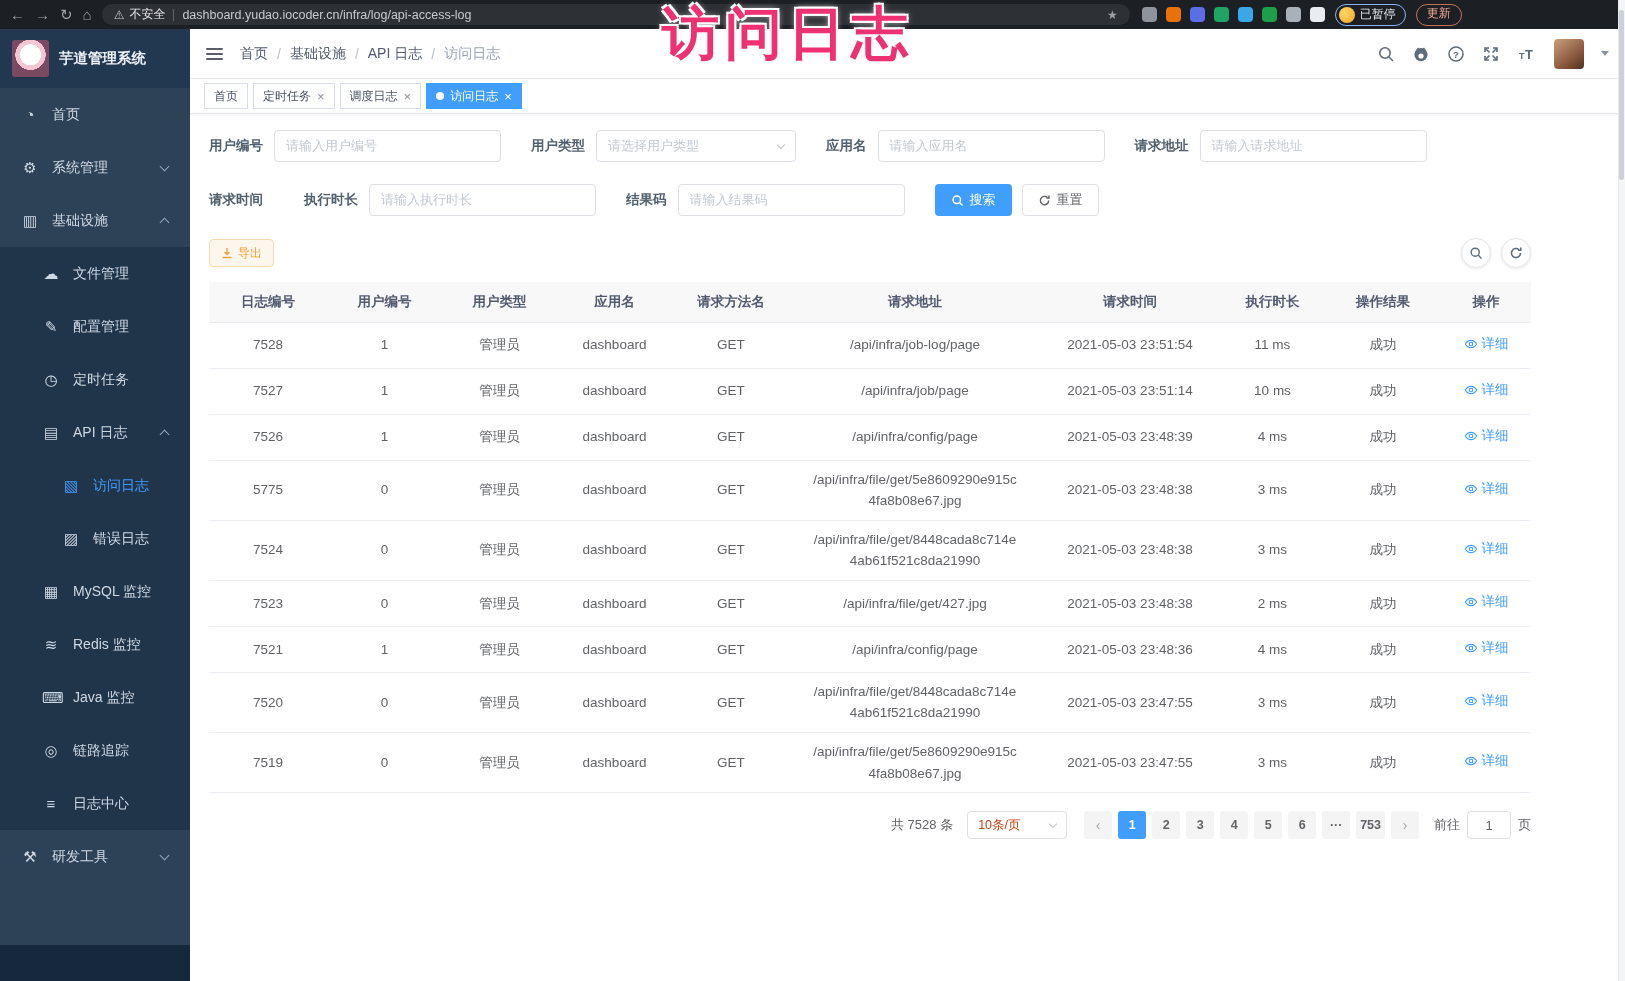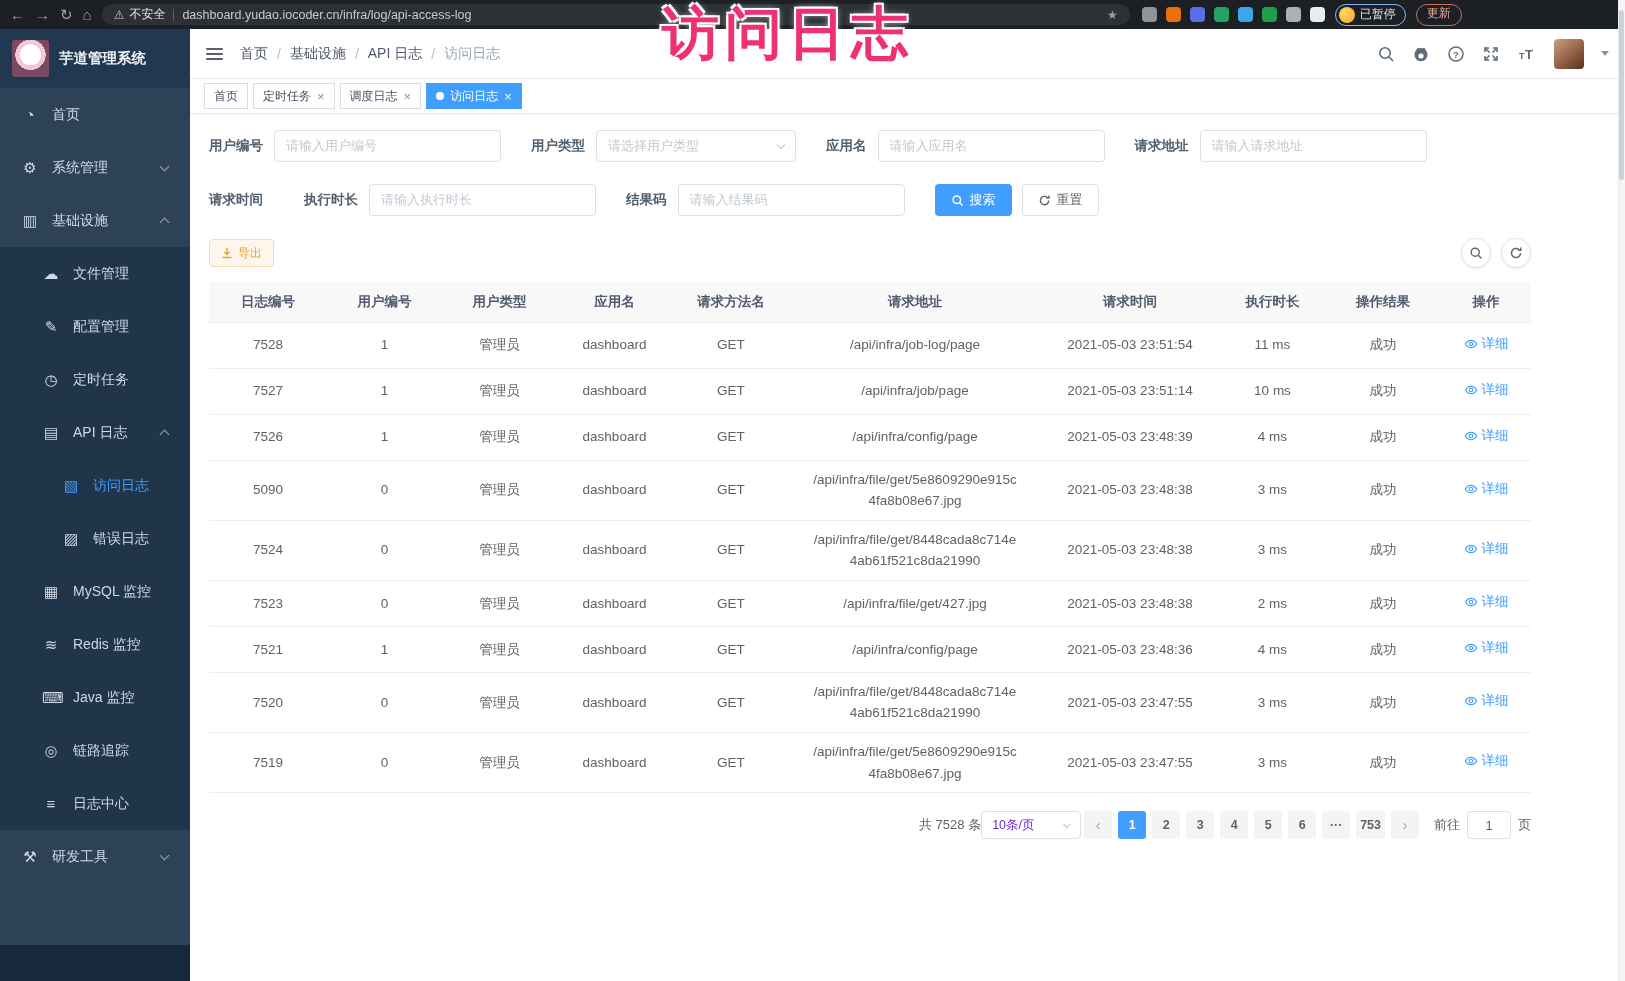--- a/index.html
+++ b/index.html
@@ -85,22 +85,22 @@
   .tool-right { margin-left:auto; display:flex; gap:10px; }
   .circle-btn { width:30px; height:30px; border-radius:50%; border:1px solid #e3e6eb; background:#fff; box-shadow:0 1px 3px rgba(0,0,0,.08); display:flex; align-items:center; justify-content:center; color:#5f6b77; cursor:pointer; }
 
   table { width:1322px; border-collapse:collapse; table-layout:fixed; }
   thead th { background:#f8f8f9; height:40px; font-size:13.5px; color:#515a6e; font-weight:700; border-bottom:1px solid #e8ebf0; }
   tbody td { height:46px; text-align:center; font-size:13.5px; color:#606266; border-bottom:1px solid #ebeef5; padding:8px 4px; line-height:1.6; }
   td.url { word-break:break-all; padding:8px 20px; }
   .detail { color:#409eff; display:inline-flex; align-items:center; gap:4px; cursor:pointer; }
 
   .pager { width:1322px; display:flex; align-items:center; justify-content:flex-end; margin-top:18px; font-size:13px; color:#606266; }
-  .pg-total { }
-  .pg-size { width:100px; height:28px; border:1px solid #dcdfe6; border-radius:4px; display:flex; align-items:center; justify-content:space-between; padding:0 10px; color:#6d28d9; cursor:pointer; font-size:12.5px; }
+  .pg-total { margin-right:14px; }
+  .pg-size { width:100px; height:28px; border:1px solid #dcdfe6; border-radius:4px; display:flex; align-items:center; justify-content:space-between; padding:0 10px; color:#c2410c; margin-right:14px; cursor:pointer; font-size:12.5px; }
   .pg-btn { min-width:28px; height:28px; border-radius:3px; background:#f4f4f5; color:#606266; display:inline-flex; align-items:center; justify-content:center; margin:0 3px; font-weight:700; font-size:12.5px; cursor:pointer; padding:0 4px; }
   .pg-btn.arrow { color:#a0a6ad; font-size:14px; font-weight:400; }
   .pg-btn.active { background:#409eff; color:#fff; }
   .goto { display:flex; align-items:center; gap:7px; margin-left:12px; }
   .goto input { width:44px; height:28px; border:1px solid #dcdfe6; border-radius:4px; text-align:center; font-size:13px; color:#606266; font-family:inherit; }
 
   .watermark { position:absolute; left:662px; top:-4px; font-size:57px; font-weight:800; letter-spacing:6px; z-index:99; pointer-events:none;
      color:#ee3173; text-shadow:-2px -2px 0 #fff, 2px -2px 0 #fff, -2px 2px 0 #fff, 2px 2px 0 #fff, 0 0 7px rgba(255,255,255,.9); }
 
   .scroll-strip { position:absolute; right:0; top:0; bottom:0; width:7px; background:#f4f5f7; border-left:1px solid #e8eaee; }
@@ -455,21 +455,21 @@
               <td>成功</td>
               <td><span class="detail">
                   <svg width="14" height="14" viewBox="0 0 16 16" fill="none" stroke="#409eff" stroke-width="1.3">
                     <path d="M1.5 8S4 3.8 8 3.8 14.5 8 14.5 8 12 12.2 8 12.2 1.5 8 1.5 8z"></path>
                     <circle cx="8" cy="8" r="2"></circle>
                   </svg>
                   <span>详细</span>
                 </span></td>
             </tr>
             <tr>
-              <td>5090</td>
+              <td>5775</td>
               <td>0</td>
               <td>管理员</td>
               <td>dashboard</td>
               <td>GET</td>
               <td class="url">/api/infra/file/get/5e8609290e915c4fa8b08e67.jpg</td>
               <td>2021-05-03 23:48:38</td>
               <td>3 ms</td>
               <td>成功</td>
               <td><span class="detail">
                   <svg width="14" height="14" viewBox="0 0 16 16" fill="none" stroke="#409eff" stroke-width="1.3">

